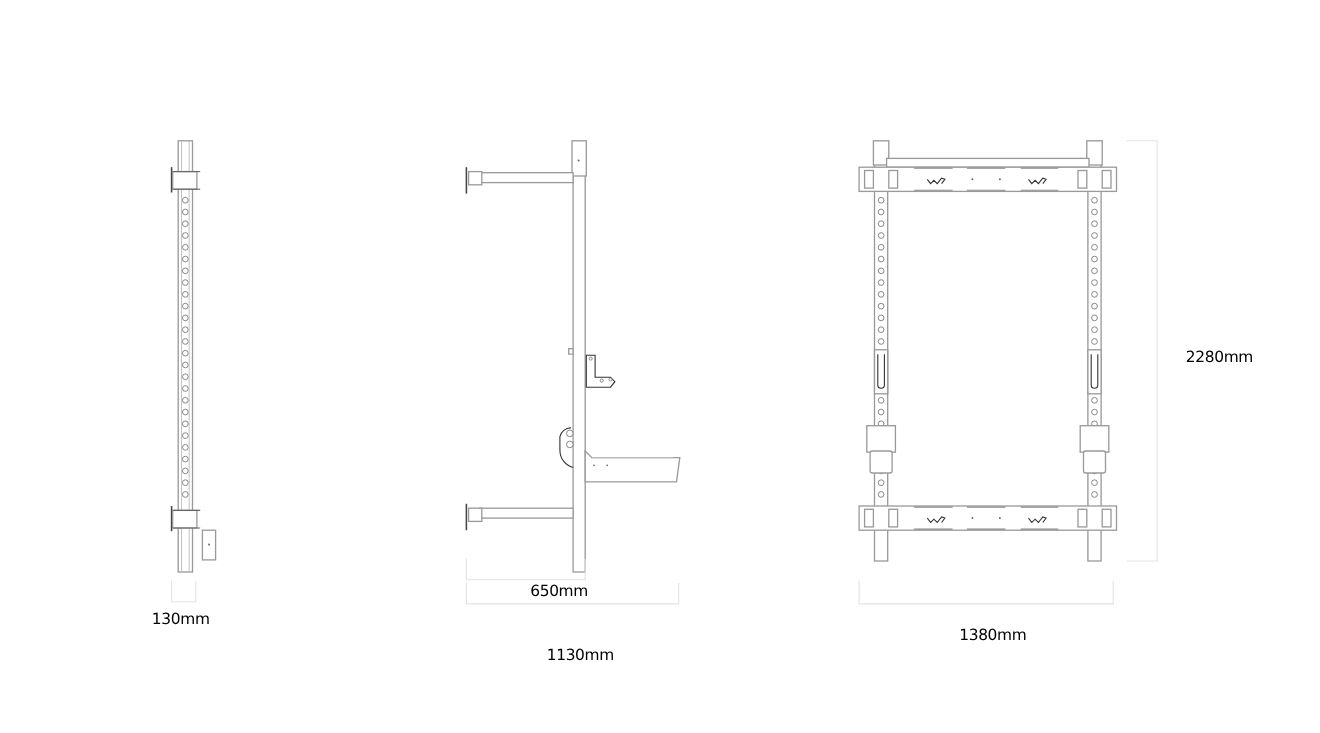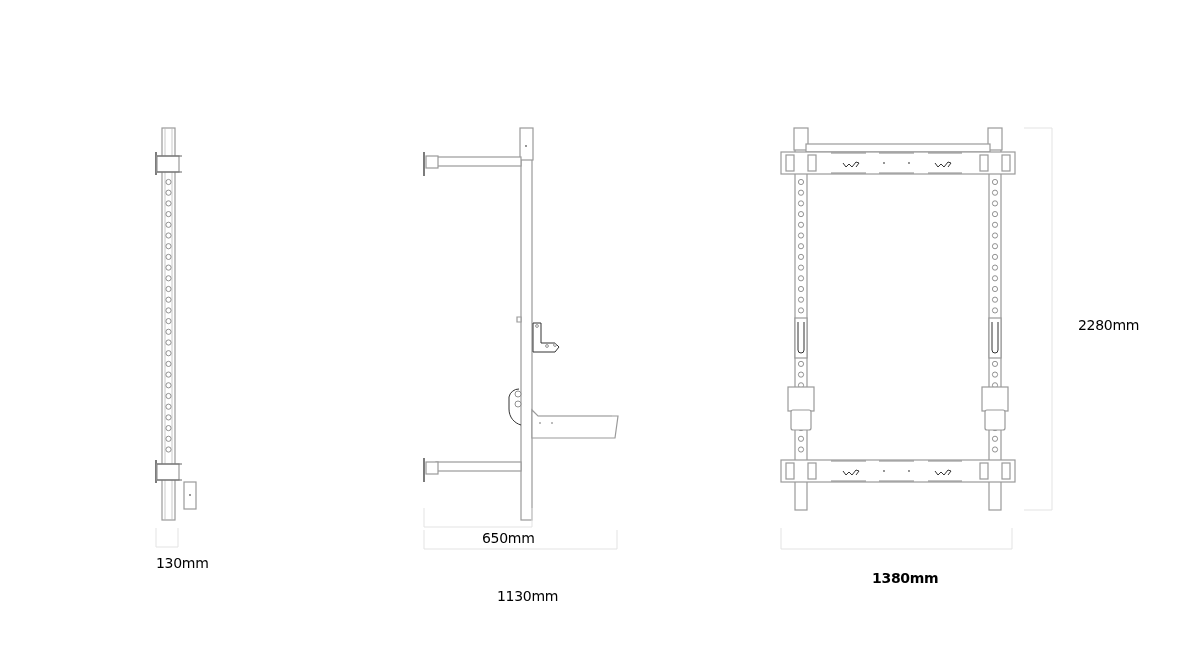--- a/index.html
+++ b/index.html
@@ -207,17 +207,17 @@
     <rect class="steel" x="788" y="387" width="26" height="24"></rect>
     <rect class="steel" x="791" y="410" width="20" height="20" rx="2"></rect>
     <rect class="steel" x="982" y="387" width="26" height="24"></rect>
     <rect class="steel" x="985" y="410" width="20" height="20" rx="2"></rect>
 
     <path class="dimline" d="M781 528 V549 H1012 V528"></path>
     <path class="dimline" d="M1024 128 H1052 V510 H1024"></path>
   </g>
 </svg>
 
-<div class="dim-label" style="left:156px; top:555px;">130mm</div>
+<div class="dim-label" style="left:138px; top:555px;">130mm</div>
 <div class="dim-label" style="left:454px; top:530px;margin-left:28px;">650mm</div>
 <div class="dim-label" style="left:497px; top:588px;">1130mm</div>
-<div class="dim-label" style="left:872px; top:570px;font-weight:bold;">1380mm</div>
+<div class="dim-label" style="left:872px; top:570px;">1380mm</div>
 <div class="dim-label" style="left:1078px; top:317px;">2280mm</div>
 
 </body></html>

